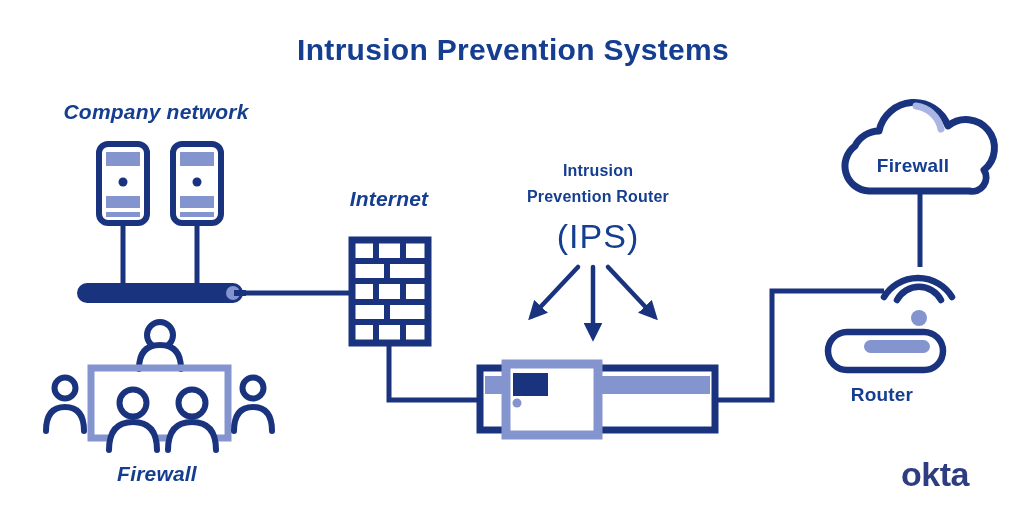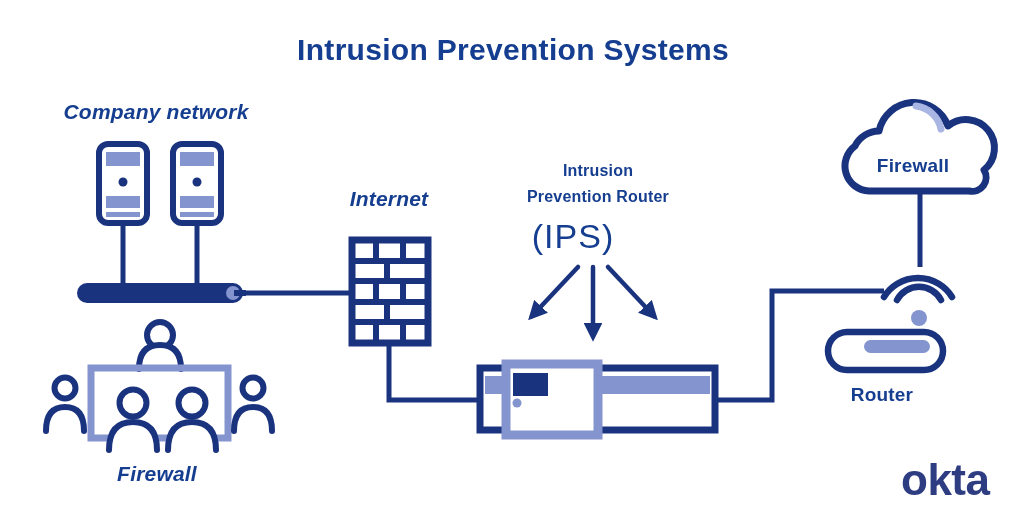--- a/index.html
+++ b/index.html
@@ -31,21 +31,21 @@
     white-space:nowrap;letter-spacing:.2px;
   }
   .lbl.center{transform:translateX(-50%);text-align:center;}
   .title{font-size:30px;letter-spacing:.3px;}
   .label-lg{font-size:21px;font-style:italic;}
   .label-md{font-size:19px;}
   .ips-label{font-size:16px;line-height:26px;}
   .ips-abbr{font-size:34px;font-weight:400;letter-spacing:1px;}
   .okta-logo{
     position:absolute;color:var(--logo-blue);font-weight:700;
-    font-size:44px;letter-spacing:-.5px;
+    font-size:34px;letter-spacing:-.5px;
   }
 </style>
 </head>
 <body>
 
 <div class="canvas">
 
   <svg class="diagram-svg" width="1024" height="519" viewBox="0 0 1024 519">
     <defs>
       <marker id="ah" viewBox="0 0 4 4" markerWidth="4.2" markerHeight="4.2" refX="2.8" refY="2" orient="auto" markerUnits="strokeWidth">
@@ -167,21 +167,21 @@
 
   <div class="lbl label-lg center" style="left:156px;top:100px;">Company network</div>
 
   <div class="lbl label-lg center" style="left:389px;top:187px;">Internet</div>
 
   <div class="lbl ips-label center" style="left:598px;top:158px;">
     <div>Intrusion</div>
     <div>Prevention Router</div>
   </div>
 
-  <div class="lbl ips-abbr center" style="left:573px;top:217px;text-align:center;">(IPS)</div>
+  <div class="lbl ips-abbr center" style="left:598px;top:217px;text-align:center;">(IPS)</div>
 
   <div class="lbl label-md center" style="left:913px;top:155px;">Firewall</div>
 
   <div class="lbl label-md center" style="left:882px;top:384px;">Router</div>
 
   <div class="lbl label-lg center" style="left:157px;top:462px;">Firewall</div>
 
   <div class="okta-logo" style="left:901px;top:455px;">okta</div>
 </div>
 

